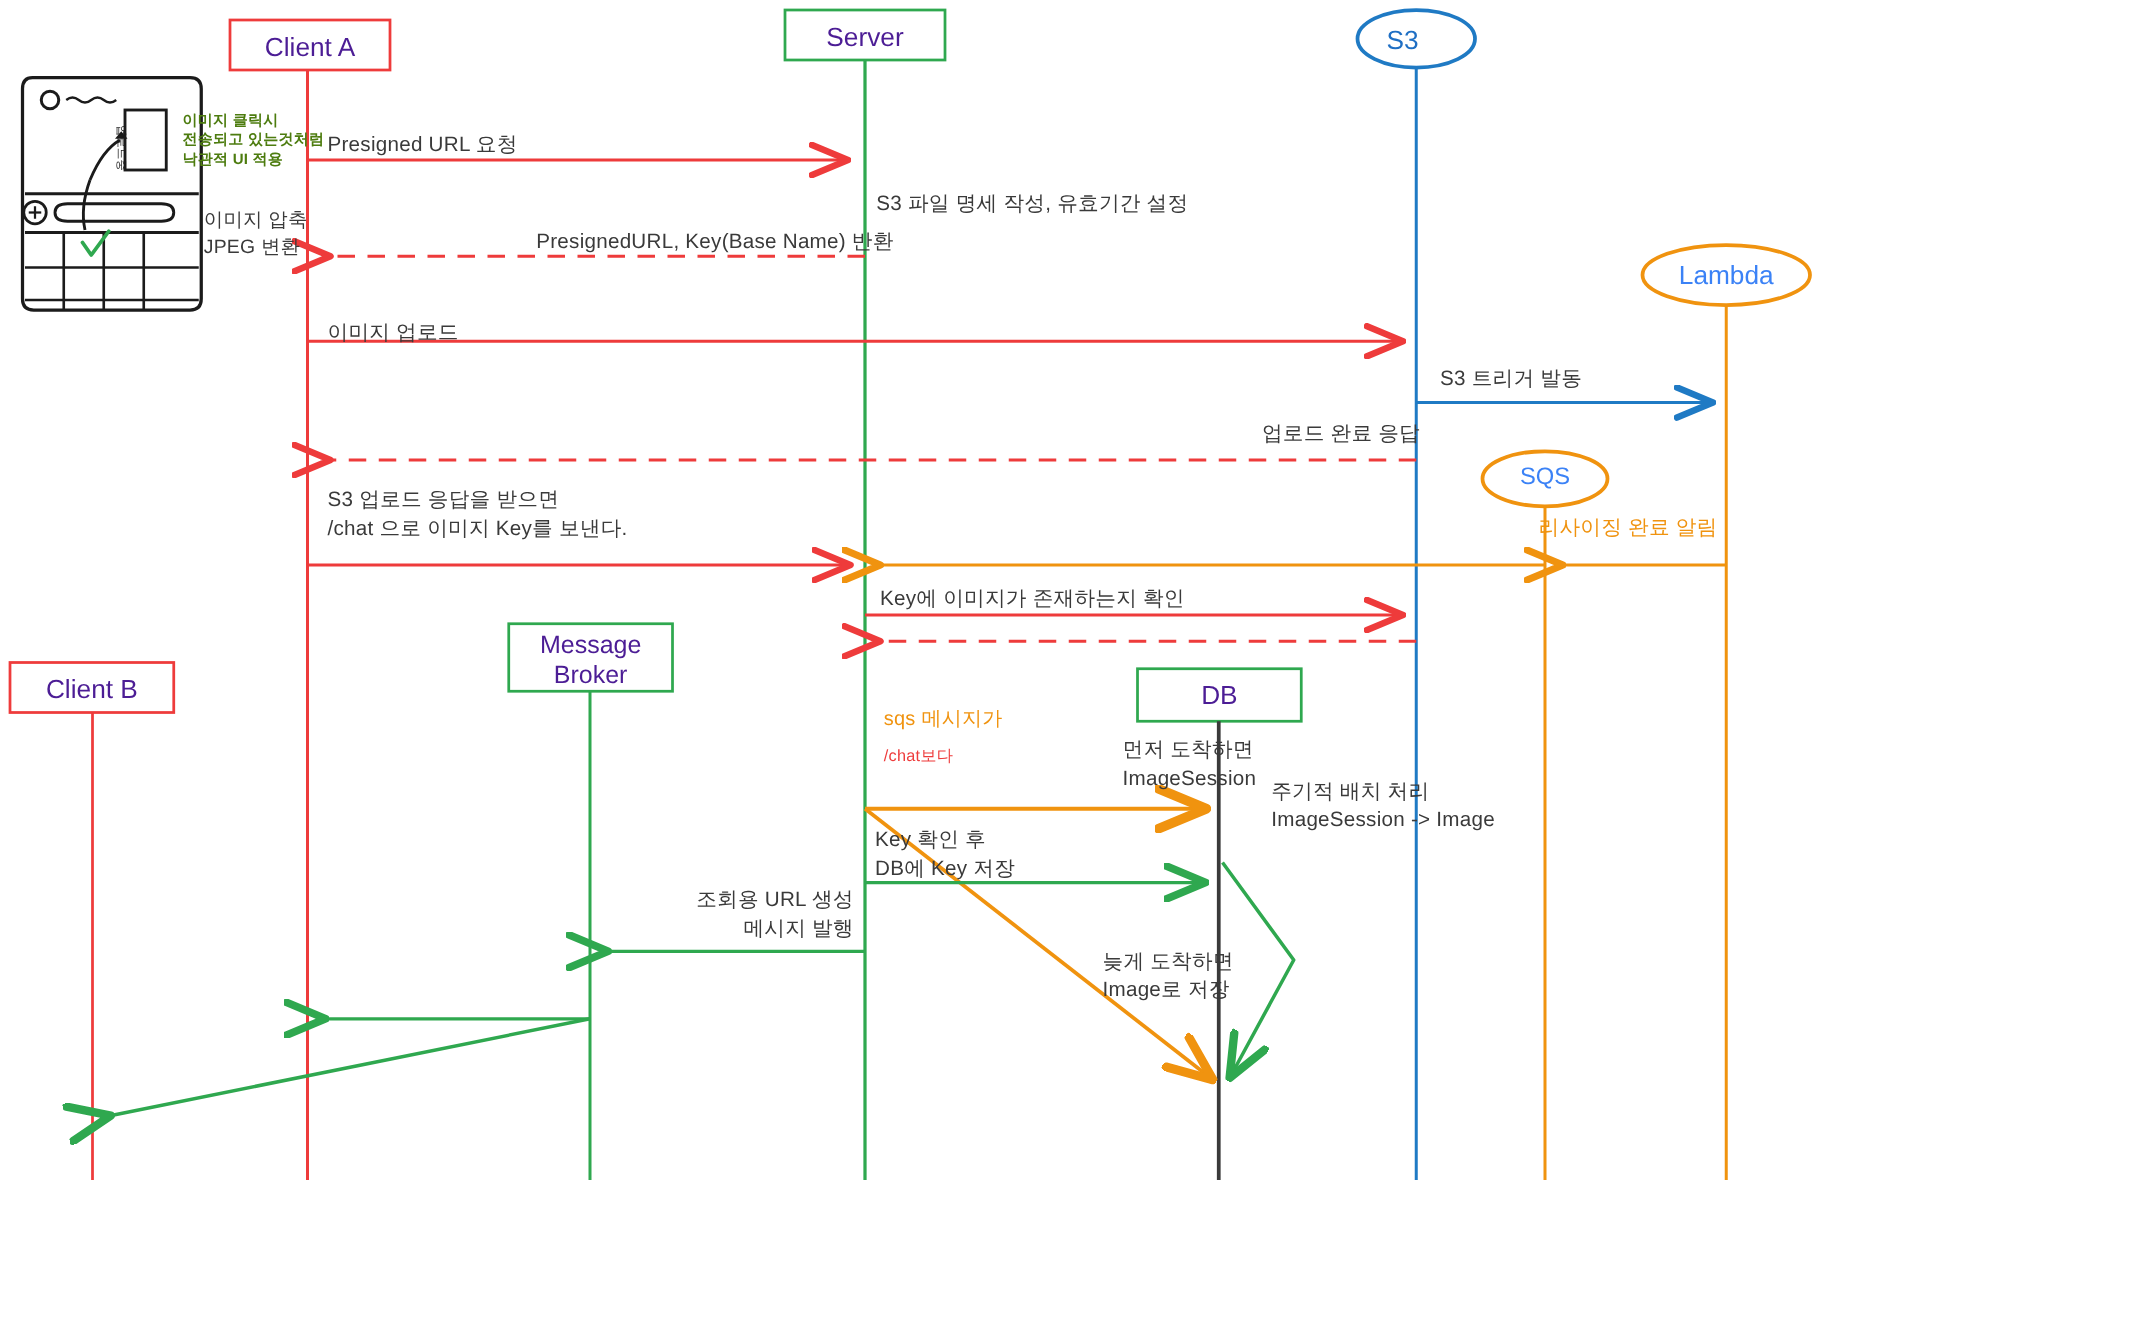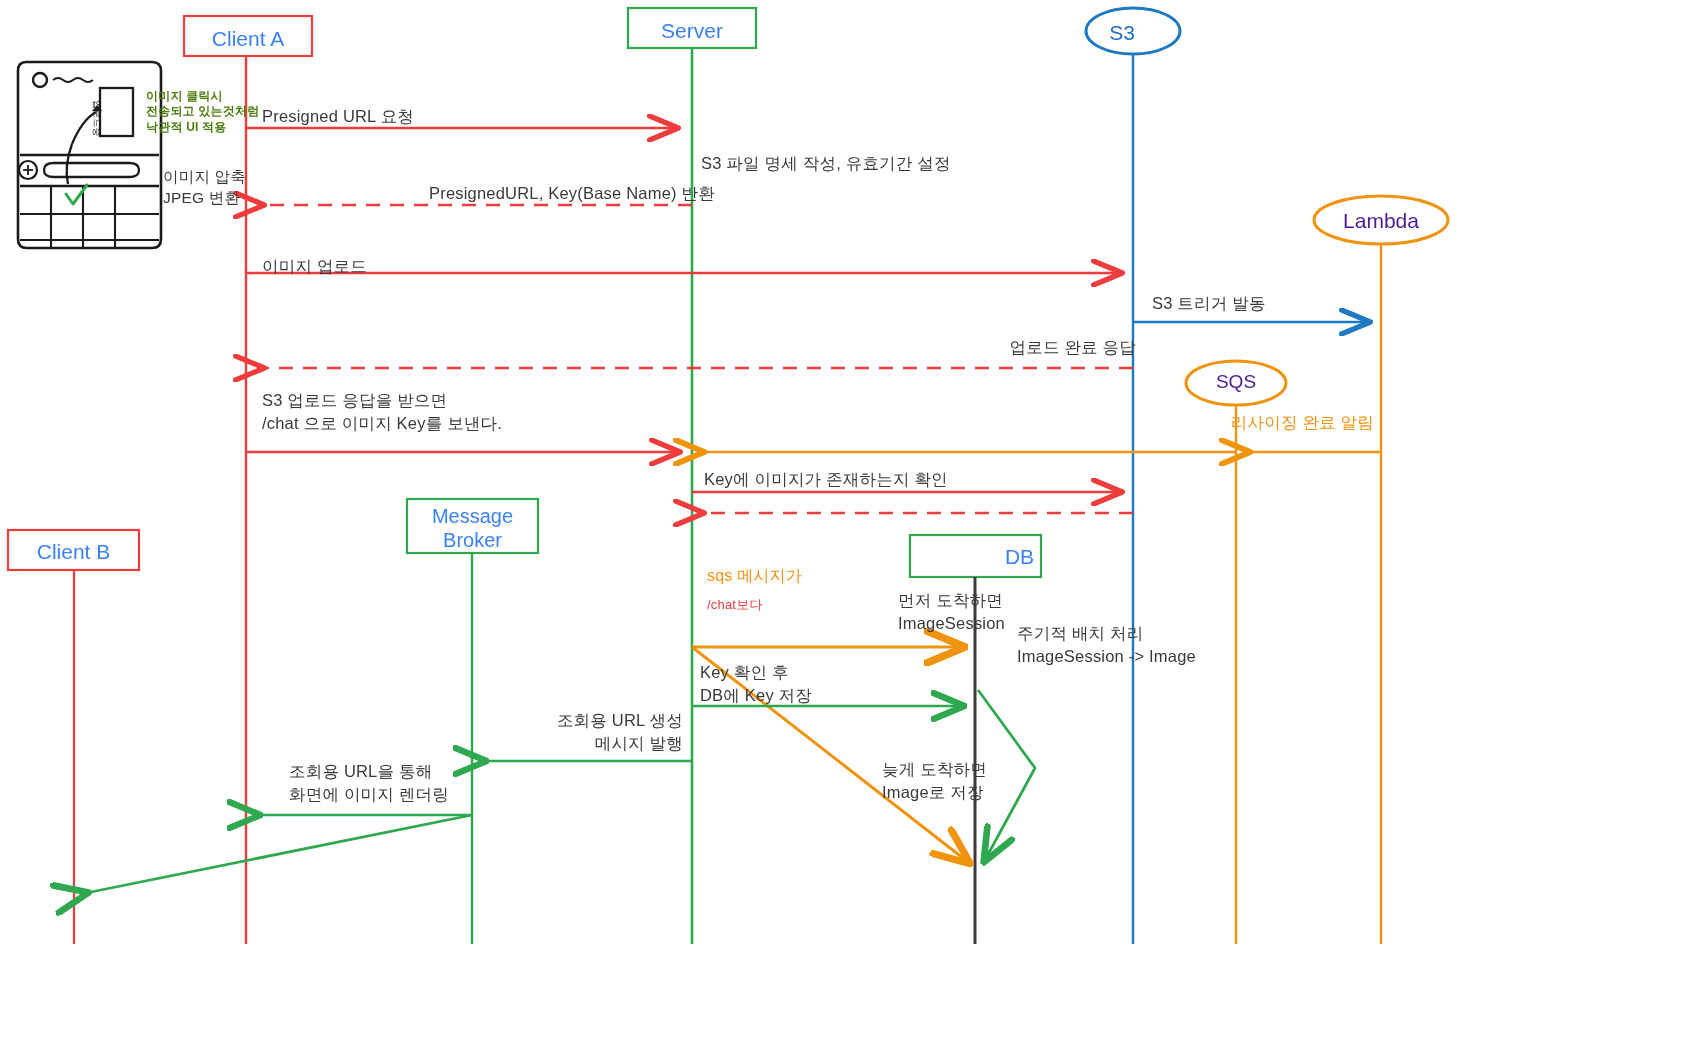--- a/index.html
+++ b/index.html
@@ -34,27 +34,27 @@
     line-height: 1.38;
     letter-spacing: 0.2px;
   }
   .lbl.right {
     text-align: right;
   }
   .node-label {
     position: absolute;
     font-family: "Liberation Sans", sans-serif;
     font-size: 21px;
-    color: #3b82f6;
+    color: #4c1d95;
     text-align: center;
     line-height: 1.2;
     white-space: pre;
   }
   .node-label.blue  { color: #1f6fc4; }
-  .node-label.orange{ color: #4c1d95; }
+  .node-label.orange{ color: #3b82f6; }
   .orange-txt { color: #f0930f; }
   .red-txt    { color: #ee3b3b; }
 </style>
 </head>
 <body>
 
 <div id="canvas">
 
   <svg id="diagram-svg" viewBox="0 0 1704 1057">
     <defs>
@@ -142,21 +142,21 @@
   </svg>
 
   <div class="node-label" style="left:184px; top:26px; width:128px;">Client A</div>
   <div class="node-label" style="left:628px; top:18px; width:128px;">Server</div>
   <div class="node-label blue" style="left:1086px; top:20px; width:72px;">S3</div>
   <div class="node-label orange" style="left:1314px; top:208px; width:134px;">Lambda</div>
   <div class="node-label orange" style="left:1186px; top:371px; width:100px; font-size:19px;">SQS</div>
   <div class="node-label" style="left:8px; top:539px; width:131px;">Client B</div>
   <div class="node-label" style="left:407px; top:504px; width:131px; font-size:20px;">Message
 Broker</div>
-  <div class="node-label" style="left:910px; top:544px; width:131px;margin-left:44px;">DB</div>
+  <div class="node-label" style="left:910px; top:544px; width:131px;">DB</div>
 
   <div class="lbl" style="left:146px; top:89px; font-size:12px; font-weight:bold; color:#4d7c0f; line-height:1.28;">이미지 클릭시
 전송되고 있는것처럼
 낙관적 UI 적용</div>
   <div class="lbl" style="left:163px; top:166px; font-size:15.5px;">이미지 압축
 JPEG 변환</div>
   <div class="lbl" style="left:103px; top:100px; font-size:9px; color:#1b1b1b; transform:rotate(90deg); transform-origin:left top;">업로드중</div>
 
   <div class="lbl" style="left:262px; top:105px;">Presigned URL 요청</div>
 
@@ -190,16 +190,14 @@
 
   <div class="lbl" style="left:700px; top:661px;">Key 확인 후
 DB에 Key 저장</div>
 
   <div class="lbl" style="left:882px; top:758px;">늦게 도착하면
 Image로 저장</div>
 
   <div class="lbl right" style="left:440px; top:709px; width:243px;">조회용 URL 생성
 메시지 발행</div>
 
-  <div class="lbl" style="left:289px; top:760px;">조회용 URL을 통해
-화면에 이미지 렌더링</div>
 
 </div>
 
 </body></html>

